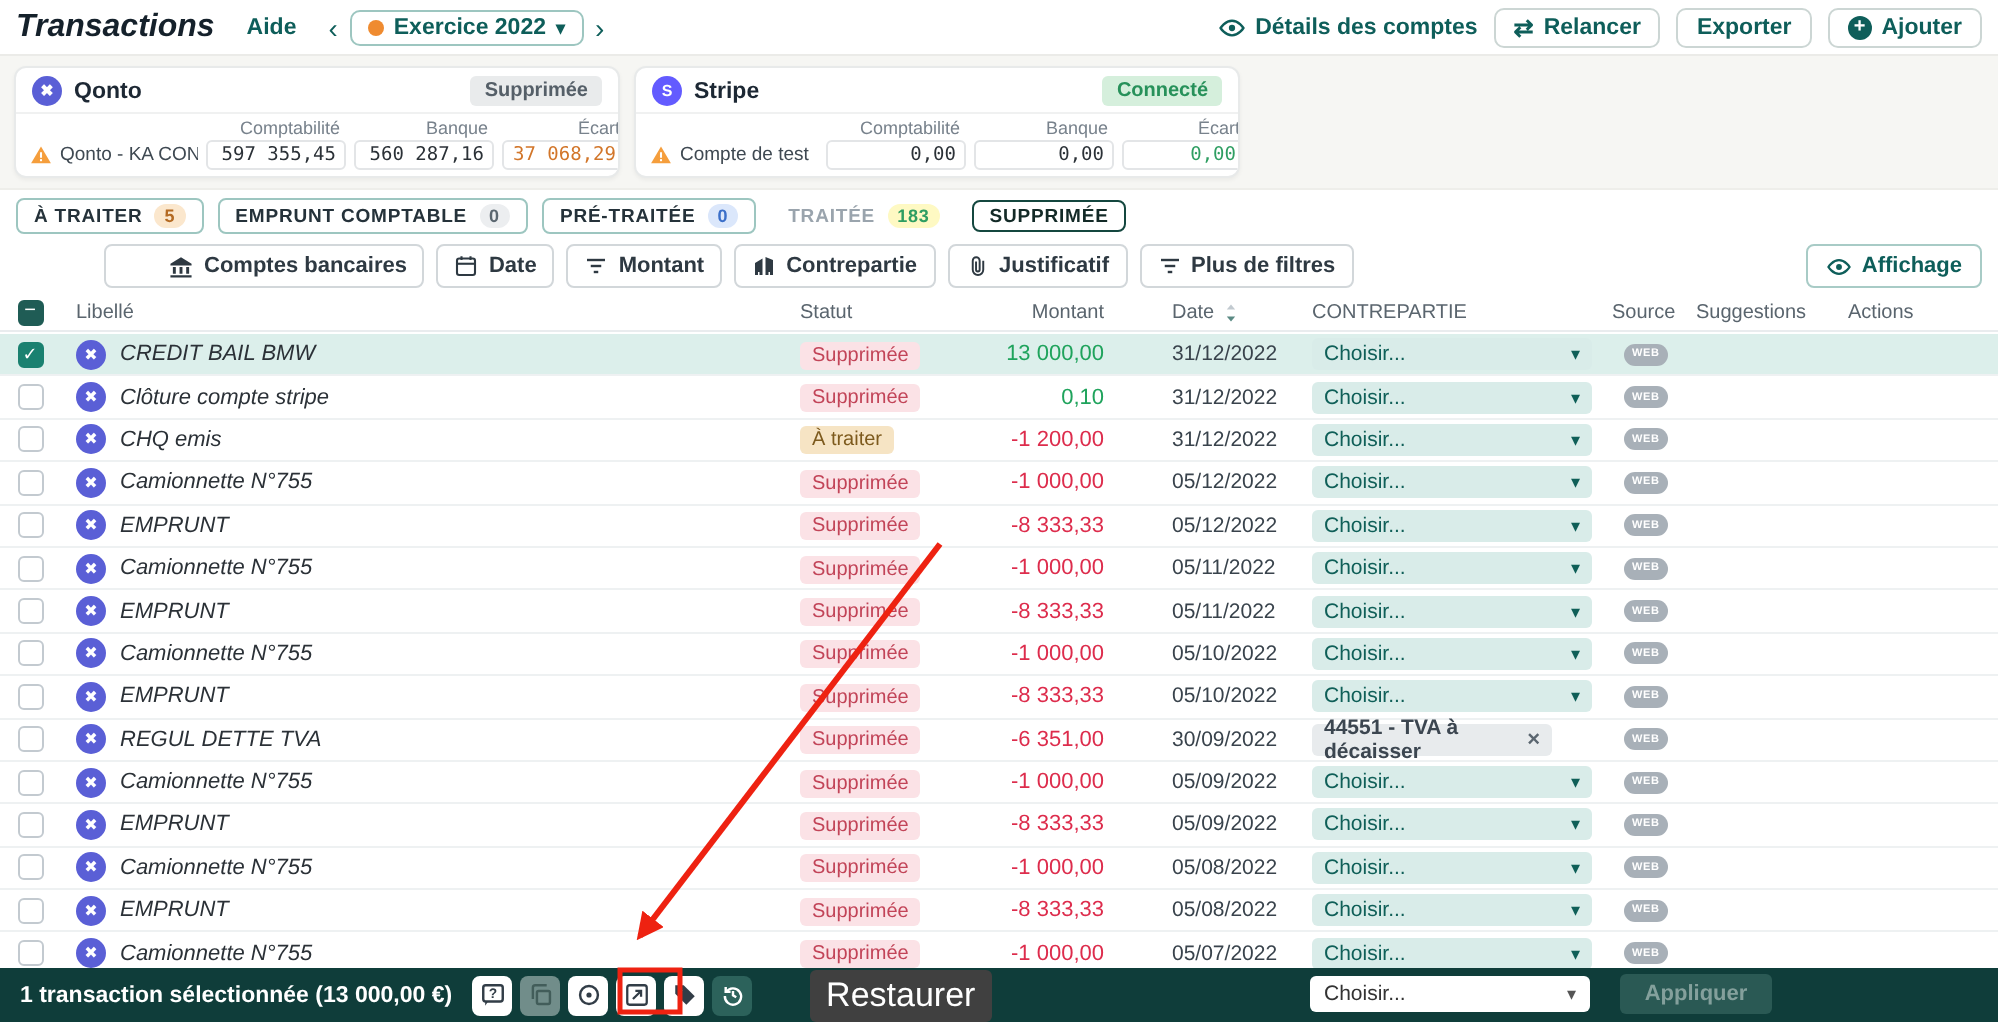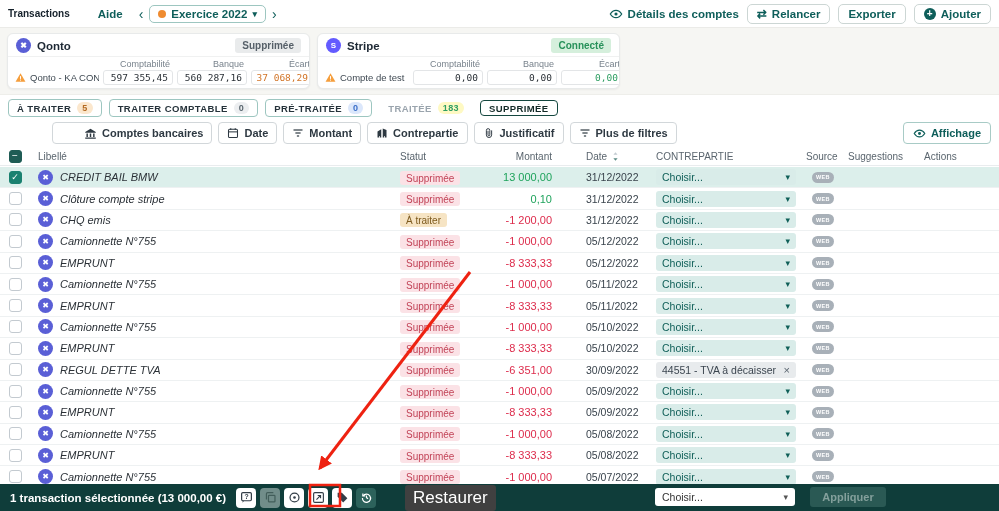--- a/index.html
+++ b/index.html
@@ -2,21 +2,21 @@
 <html><head>
 <meta charset="utf-8">
 <style>
   html,body{margin:0;padding:0;background:#fff;}
   .app{position:relative;width:999px;height:511px;background:#fff;overflow:hidden;
        font-family:"Liberation Sans",sans-serif;color:#222;}
 
   
   .header{position:absolute;top:0;left:0;width:100%;height:28px;display:flex;align-items:center;
           padding:0 8px;box-sizing:border-box;background:#fff;border-bottom:1px solid #ebebe8;z-index:5;}
-  .title{font-size:10px;font-weight:bold;color:#15212b;margin-right:28px;}
+  .title{font-size:16px;font-weight:bold;color:#15212b;margin-right:16px;font-style:italic;}
   .aide{font-size:11.5px;font-weight:bold;color:#0e5e5a;margin-right:10px;cursor:pointer;}
   .chev{color:#0e5e5a;font-size:14px;padding:0 6px;cursor:pointer;line-height:1;}
   .ex-pill{display:flex;align-items:center;gap:5px;border:1px solid #9dc6c0;border-radius:5px;
            padding:2px 8px;font-size:11.5px;font-weight:bold;color:#0e5e5a;background:#fff;cursor:pointer;}
   .ex-dot{width:8px;height:8px;border-radius:50%;background:#ef8b30;}
   .caret{font-size:9px;color:inherit;}
   .hdr-right{margin-left:auto;display:flex;align-items:center;gap:8px;}
   .link-btn{display:flex;align-items:center;gap:5px;color:#0e5e5a;font-size:11.5px;font-weight:bold;cursor:pointer;}
   .btn{display:flex;align-items:center;gap:5px;border:1px solid #ccd6d4;border-radius:5px;background:#fff;
        color:#0e5e5a;font-size:11.5px;font-weight:bold;padding:3px 9px;cursor:pointer;}
@@ -93,22 +93,22 @@
   .badge{font-size:10px;border-radius:3px;padding:1.5px 6px;}
   .badge-deleted{background:#fbe2e6;color:#c24458;}
   .badge-todo{background:#f6e4c4;color:#7d5a1d;}
   .c-amount{text-align:right;padding-right:4px;font-size:11px;white-space:nowrap;}
   .amt-green{color:#1fa35c;}
   .amt-red{color:#dd2c4c;}
   .c-date{padding-left:30px;font-size:10.5px;color:#39434c;white-space:nowrap;}
   .cpsel{display:flex;align-items:center;justify-content:space-between;width:140px;height:16px;background:#d9ece9;
          border-radius:3px;padding:0 6px;font-size:10.5px;color:#0f5f58;cursor:pointer;box-sizing:border-box;}
   .cpsel .caret{color:#0f5f58;}
-  .cpchip{display:flex;align-items:center;justify-content:space-between;width:140px;height:16px;background:#e8ebed;
-          border-radius:3px;padding:0 6px;font-size:10.5px;color:#3c4650;box-sizing:border-box;}
+  .cpchip{display:flex;align-items:center;justify-content:space-between;width:120px;height:16px;background:#e8ebed;
+          border-radius:3px;padding:0 6px;font-size:10.5px;color:#3c4650;box-sizing:border-box;font-weight:bold;}
   .chip-x{color:#5b6670;font-size:11px;cursor:pointer;}
   .c-src{display:flex;justify-content:flex-start;padding-left:6px;}
   .web{background:#a8b0b8;color:#fff;font-size:5.5px;font-weight:bold;border-radius:7px;padding:2.5px 4px;letter-spacing:.3px;}
 
   
   .footer{position:absolute;left:0;bottom:0;width:100%;height:27px;background:#0f3d3a;display:flex;
           align-items:center;z-index:20;}
   .fsel-text{color:#fff;font-size:11.5px;font-weight:bold;padding-left:10px;white-space:nowrap;}
   .ficons{display:flex;gap:4px;margin-left:10px;}
   .fic{width:20px;height:20px;border-radius:4px;background:#fff;color:#323d47;display:flex;
@@ -220,21 +220,21 @@
         </div>
       </div>
     </div>
 
   <div class="tabs-row">
       <span class="tab normal">
         <span>À TRAITER</span>
         <span class="tab-badge bg-orange">5</span>
       </span>
       <span class="tab normal">
-        <span>TRAITER COMPTABLE</span>
+        <span>EMPRUNT COMPTABLE</span>
         <span class="tab-badge bg-gray">0</span>
       </span>
       <span class="tab normal">
         <span>PRÉ-TRAITÉE</span>
         <span class="tab-badge bg-blue">0</span>
       </span>
       <span class="tab muted">
         <span>TRAITÉE</span>
         <span class="tab-badge bg-green">183</span>
       </span>

